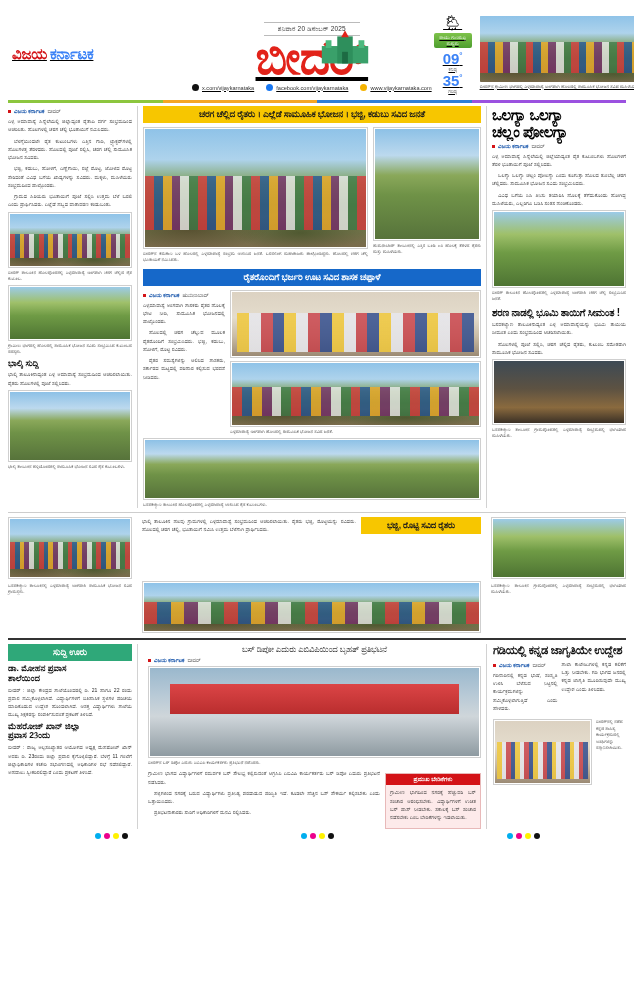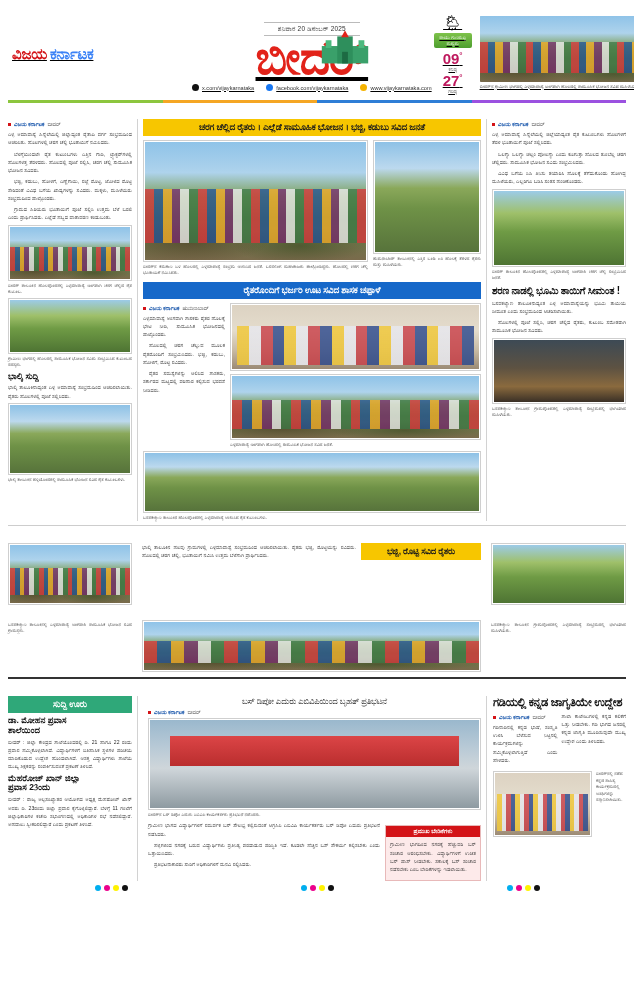--- a/index.html
+++ b/index.html
@@ -28,21 +28,21 @@
   .socials{display:flex;justify-content:center;gap:12px;margin-top:3px;}
   .soc{display:flex;align-items:center;gap:3px;font-size:5.6px;color:#333;}
   .soc .dot{width:7px;height:7px;border-radius:50%;display:inline-block;}
   .dot-x{background:#111;}
   .dot-fb{background:#1877f2;}
   .dot-w{background:#f5b301;}
 
   .mh-weather{width:42px;flex:0 0 42px;text-align:center;padding-top:4px;}
   .w-icon{font-size:15px;line-height:1;}
   .aqi{background:linear-gradient(#7ec24a,#4d9e2f);color:#fff;font-size:4.5px;border-radius:2px;padding:2px 1px;margin:3px 2px;line-height:1.25;}
-  .w-temp{font-size:15px;font-weight:bold;color:#be185d;line-height:1;margin-top:0;}
+  .w-temp{font-size:15px;font-weight:bold;color:#3b82f6;line-height:1;margin-top:0;}
   .w-temp sup{font-size:8px;}
   .w-lbl{font-size:5px;color:#555;}
 
   .mh-photo{width:190px;flex:0 0 190px;padding-left:6px;}
   .mh-photo .ph{height:66px;border-radius:1px;}
   .mh-cap{font-size:4.6px;color:#444;line-height:1.35;margin-top:2px;}
 
   
   .rule4{display:flex;height:3px;margin:4px 0 3px 0;}
   .rule4 i{flex:1;}
@@ -51,21 +51,21 @@
   
   .main-head{text-align:center;font-size:30px;font-weight:bold;line-height:1.05;padding:3px 0 2px 0;letter-spacing:-.5px;}
   .mh-green{color:#37b44a;}
   .mh-dark{color:#111;}
 
   .yellowbar{background:#f7c600;color:#1a1a1a;font-size:9px;font-weight:bold;text-align:center;padding:3px 6px;letter-spacing:-.2px;}
   .bluebar{background:#1668c9;color:#fff;font-size:9px;font-weight:bold;text-align:center;padding:3px 6px;letter-spacing:-.2px;}
 
   
   .cols{display:flex;gap:5px;}
-  .col{box-sizing:border-box;margin-top:13px;}
+  .col{box-sizing:border-box;}
   .c-left{width:124px;flex:0 0 124px;}
   .c-mid{flex:1;}
   .c-right{width:140px;flex:0 0 140px;}
 
   .vline{border-left:1px solid #d2d2d2;}
 
   
   .byline{display:flex;align-items:center;gap:3px;font-size:5.4px;font-weight:bold;color:#0f4fa8;margin:2px 0 2px 0;}
   .byline .sq{width:3px;height:3px;background:#d31317;display:inline-block;}
   .byline .loc{color:#333;font-weight:normal;}
@@ -180,21 +180,21 @@
       <div class="w-icon">🌦</div>
       <div class="aqi">
         <div>ವಾಯು ಗುಣಮಟ್ಟ</div>
         <div>ಮಧ್ಯಮ</div>
       </div>
       <div class="w-temp">
         <span>09</span><sup>°</sup>
       </div>
       <div class="w-lbl">ಕನಿಷ್ಠ</div>
       <div class="w-temp">
-        <span>27</span><sup>°</sup>
+        <span>35</span><sup>°</sup>
       </div>
       <div class="w-lbl">ಗರಿಷ್ಠ</div>
     </div>
 
     <div class="mh-photo">
       <div class="ph crowd"></div>
       <div class="mh-cap">ಬೀದರ್‌ನ ಗ್ರಾಮೀಣ ಭಾಗದಲ್ಲಿ ಎಳ್ಳಮಾವಾಸ್ಯೆ ಅಂಗವಾಗಿ ಹೊಲದಲ್ಲಿ ಸಾಮೂಹಿಕ ಭೋಜನ ಸವಿದ ಮಹಿಳೆಯರು.</div>
     </div>
   </div>
 
@@ -288,20 +288,24 @@
           </div>
           <div class="ph-frame" style="margin-top:3px;">
             <div class="ph field" style="height:58px;"></div>
           </div>
           <div class="cap">ಬಸವಕಲ್ಯಾಣ ತಾಲೂಕಿನ ಹೊಲವೊಂದರಲ್ಲಿ ಎಳ್ಳಮಾವಾಸ್ಯೆ ಆಚರಿಸಿದ ರೈತ ಕುಟುಂಬಗಳು.</div>
         </div>
       </div>
     </div>
 
     <div class="col c-right vline" style="padding-left:5px;">
+      <div class="main-head" style="font-size:15px;text-align:left;padding:0;line-height:1.15;">
+        <div>ಒಲಗ್ಯಾ ಒಲಗ್ಯಾ</div>
+        <div>ಚಲ್ಲಂ ಪೋಲಗ್ಯಾ</div>
+      </div>
       <div class="byline">
         <i class="sq"></i>
         <span>ವಿಜಯ ಕರ್ನಾಟಕ</span>
         <span class="loc">ಬೀದರ್</span>
       </div>
       <div class="body-txt">
         <p>ಎಳ್ಳ ಅಮಾವಾಸ್ಯೆ ಹಿನ್ನೆಲೆಯಲ್ಲಿ ಜಿಲ್ಲೆಯಾದ್ಯಂತ ರೈತ ಕುಟುಂಬಗಳು ಹೊಲಗಳಿಗೆ ತೆರಳಿ ಭೂತಾಯಿಗೆ ಪೂಜೆ ಸಲ್ಲಿಸಿದರು.</p>
         <p>ಒಲಗ್ಯಾ ಒಲಗ್ಯಾ ಚಲ್ಲಂ ಪೋಲಗ್ಯಾ ಎಂದು ಕೂಗುತ್ತಾ ಹೊಲದ ತುಂಬೆಲ್ಲ ಚರಗ ಚೆಲ್ಲಿದರು. ಸಾಮೂಹಿಕ ಭೋಜನ ಸವಿದು ಸಂಭ್ರಮಿಸಿದರು.</p>
         <p>ವಿವಿಧ ಬಗೆಯ ಸಿಹಿ ತಿನಿಸು ತಯಾರಿಸಿ ಹೊಲಕ್ಕೆ ತೆಗೆದುಕೊಂಡು ಹೋಗಿದ್ದ ಮಹಿಳೆಯರು, ಎಲ್ಲರಿಗೂ ಬಡಿಸಿ ಸಂತಸ ಹಂಚಿಕೊಂಡರು.</p>
       </div>

